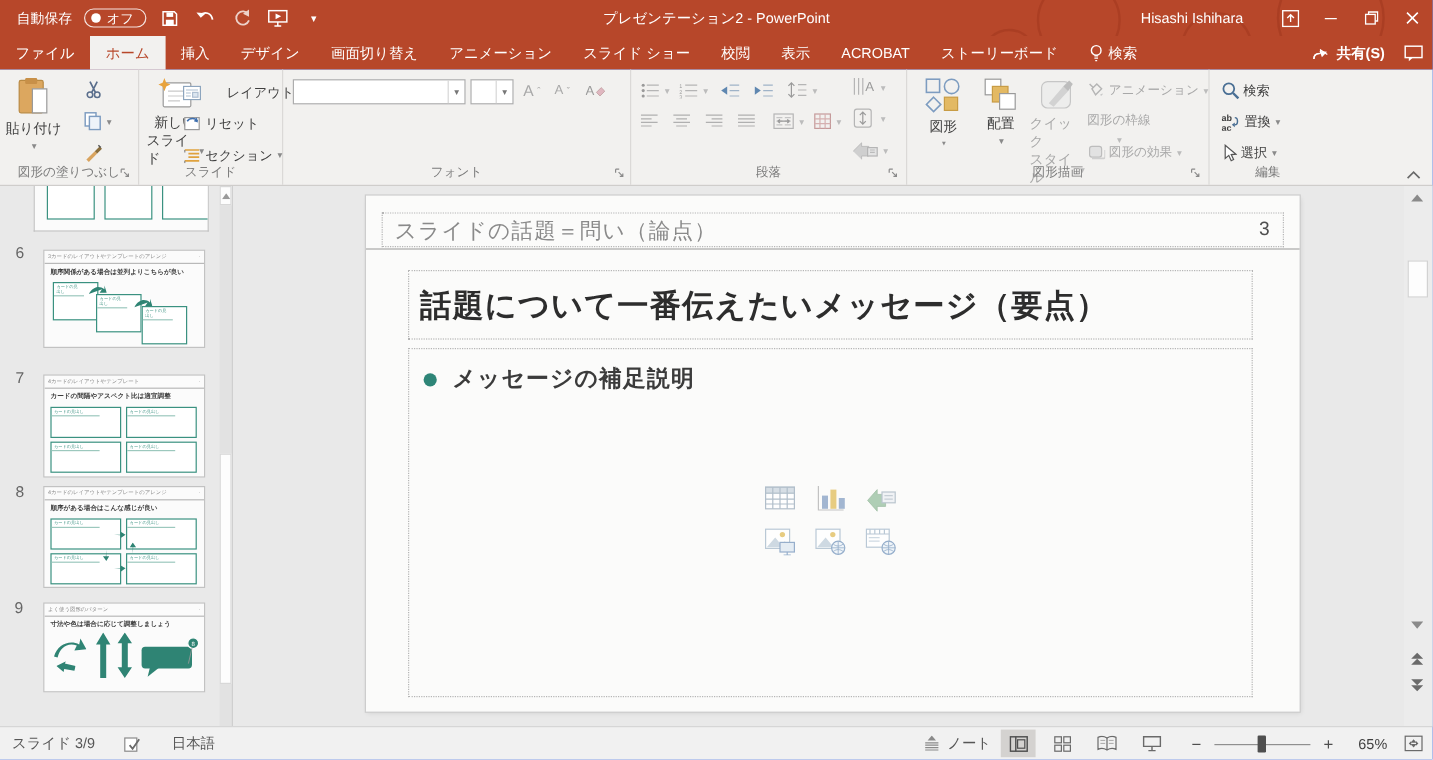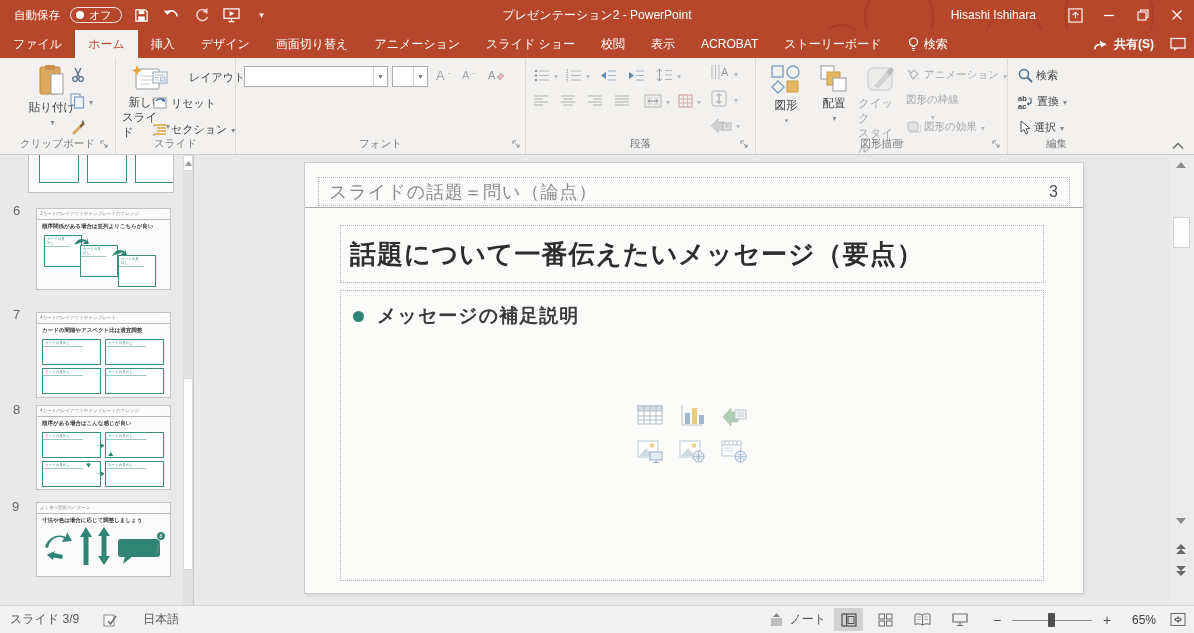--- a/index.html
+++ b/index.html
@@ -190,21 +190,21 @@
       <svg width="16" height="15" viewBox="0 0 16 15">
           <rect x="1" y="1.5" width="14" height="9.5" fill="none" stroke="#fff" stroke-width="1.2"></rect>
           <path d="M4 11 L4 14 L7.5 11 Z" fill="#fff"></path>
         </svg>
     </span>
   </div>
 
   <div class="ribbon">
 
     <div class="rgroup" style="left:0; width:116px;">
-      <div class="bigbtn" style="left:28px; width:48px;justify-content:center;">
+      <div class="bigbtn" style="left:4px; width:48px;justify-content:center;">
         <svg width="30" height="34" viewBox="0 0 30 34">
           <rect x="3" y="3" width="20" height="27" rx="1.5" fill="#dca75f" stroke="#b98a43"></rect>
           <rect x="8" y="1" width="10" height="5" rx="1" fill="#c89048"></rect>
           <path d="M14 10 h12 v20 h-12 z" fill="#fff" stroke="#9a9a9a"></path>
         </svg>
         <span style="margin-top:2px;">貼り付け</span>
         <span class="caret"></span>
       </div>
       <div class="rrow" style="left:70px; top:6px;">
         <svg width="16" height="16" viewBox="0 0 16 16">
@@ -220,21 +220,21 @@
           </svg>
         <span class="caret"></span>
       </div>
       <div class="rrow" style="left:70px; top:58px;">
         <svg width="16" height="16" viewBox="0 0 16 16">
             <path d="M2 14 L9 7 L11 9 L4 16 Z" fill="#d9a45f"></path>
             <path d="M9 7 L13 3 L15 5 L11 9 Z" fill="#8a6d3b"></path>
             <path d="M12 2 L14 4" stroke="#555" stroke-width="1.2"></path>
           </svg>
       </div>
-      <div class="glabel">クリップボード</div>
+      <div class="glabel">図形の塗りつぶし</div>
       <div class="launcher" style="left:100px;">
         <svg width="9" height="9" viewBox="0 0 9 9">
             <path d="M1 1 h3 M1 1 v3" stroke="#8a8a8a" fill="none"></path>
             <path d="M3.5 3.5 L7 7 M7 4.5 V7 H4.5" stroke="#8a8a8a" fill="none"></path>
           </svg>
       </div>
     </div>
 
     <div class="rgroup" style="left:116px; width:120px;">
       <div class="bigbtn" style="left:6px; width:48px;">

